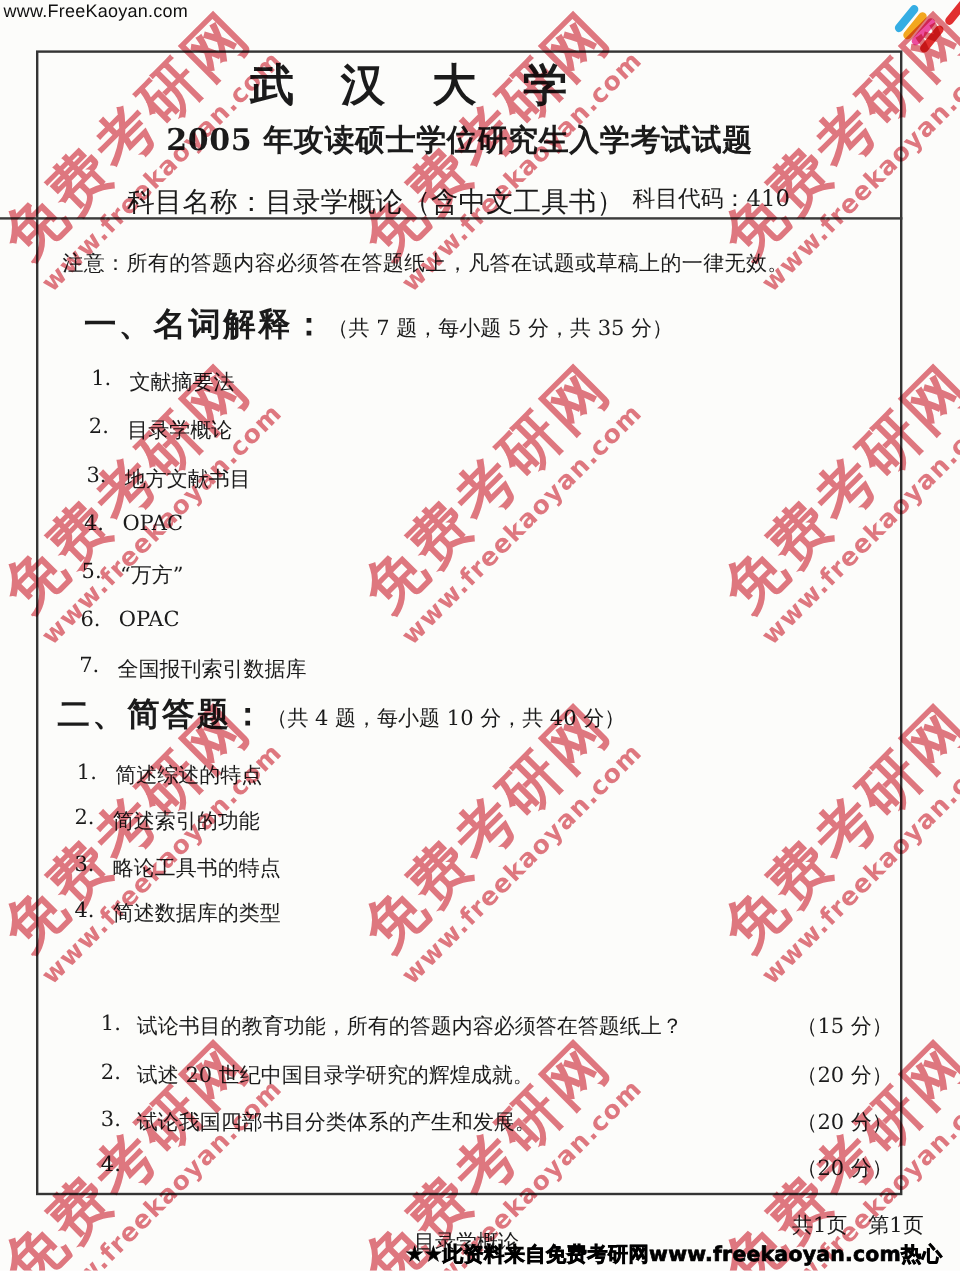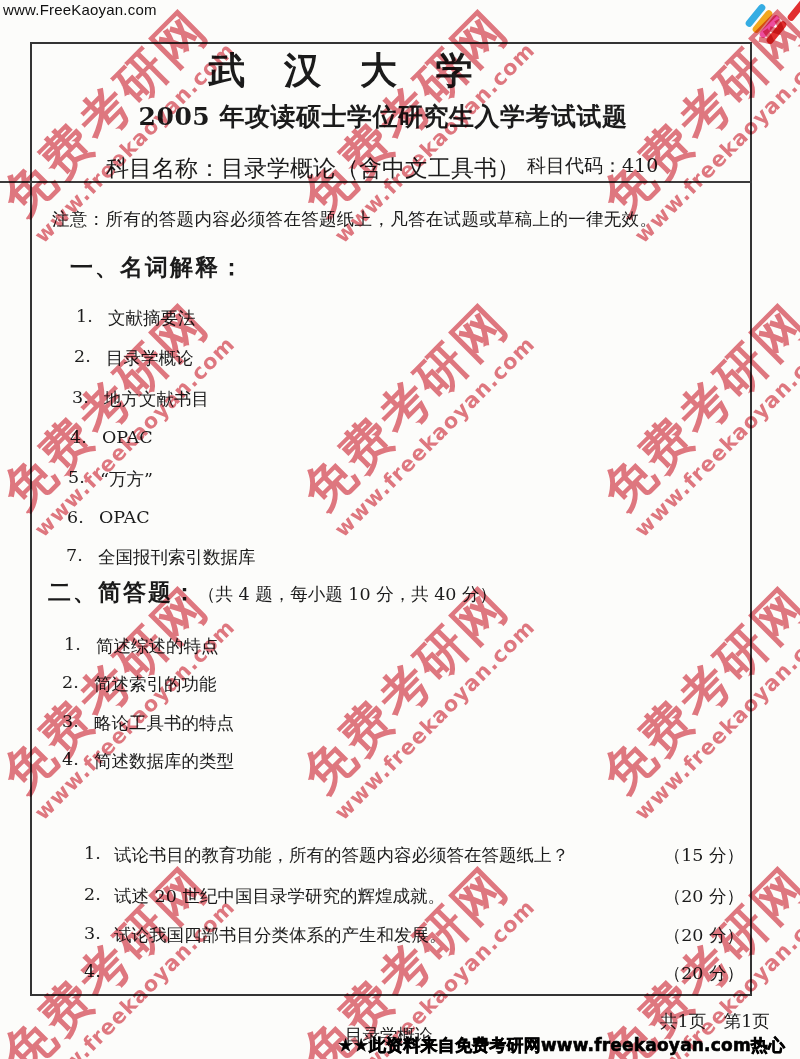--- a/index.html
+++ b/index.html
@@ -24,21 +24,21 @@
   .hr-line{position:absolute;left:0;top:181px;width:752px;height:2px;background:#3b3b3b;}
   
   .title{position:absolute;left:30px;top:46px;width:634px;text-align:center;
     font-size:37px;font-weight:700;letter-spacing:13px;}
   .subtitle{position:absolute;left:22px;top:100px;width:722px;text-align:center;
     font-size:25px;font-weight:700;letter-spacing:0.5px;}
   .subject-name{position:absolute;left:106px;top:153px;font-size:23px;}
   .subject-code{position:absolute;left:527px;top:153px;font-size:19px;}
   .notice{position:absolute;left:52px;top:207px;font-size:17.5px;letter-spacing:0.3px;}
   .sec-head{position:absolute;display:flex;align-items:baseline;white-space:nowrap;}
-  .sec-head .h{font-size:23px;font-weight:700;letter-spacing:2px;}
+  .sec-head .h{font-size:27px;font-weight:700;letter-spacing:2px;}
   .sec-head .n{font-size:17.5px;}
   #sec1-head{left:70px;top:252px;}
   #sec2-head{left:48px;top:577px;}
   #sec3-head{left:78px;top:789px;}
   
   .item{position:absolute;font-size:17.5px;display:flex;white-space:nowrap;}
   .item .no{width:32px;flex:0 0 32px;}
   .erow{position:absolute;left:84px;width:660px;display:flex;
     justify-content:space-between;font-size:17.5px;white-space:nowrap;}
   .erow .q{display:flex;}
@@ -76,20 +76,21 @@
   <div class="hr-line"></div>
 
   <div class="title">武 汉 大 学</div>
   <div class="subtitle">2005 年攻读硕士学位研究生入学考试试题</div>
   <div class="subject-name">科目名称：目录学概论（含中文工具书）</div>
   <div class="subject-code">科目代码：410</div>
   <div class="notice">注意：所有的答题内容必须答在答题纸上，凡答在试题或草稿上的一律无效。</div>
 
   <div class="sec-head" id="sec1-head">
     <span class="h">一、名词解释：</span>
+    <span class="n">（共 7 题，每小题 5 分，共 35 分）</span>
   </div>
   <div class="item" style="left:76px;top:306px;">
     <span class="no">1.</span>
     <span>文献摘要法</span>
   </div>
   <div class="item" style="left:74px;top:346px;">
     <span class="no">2.</span>
     <span>目录学概论</span>
   </div>
   <div class="item" style="left:72px;top:387px;">

